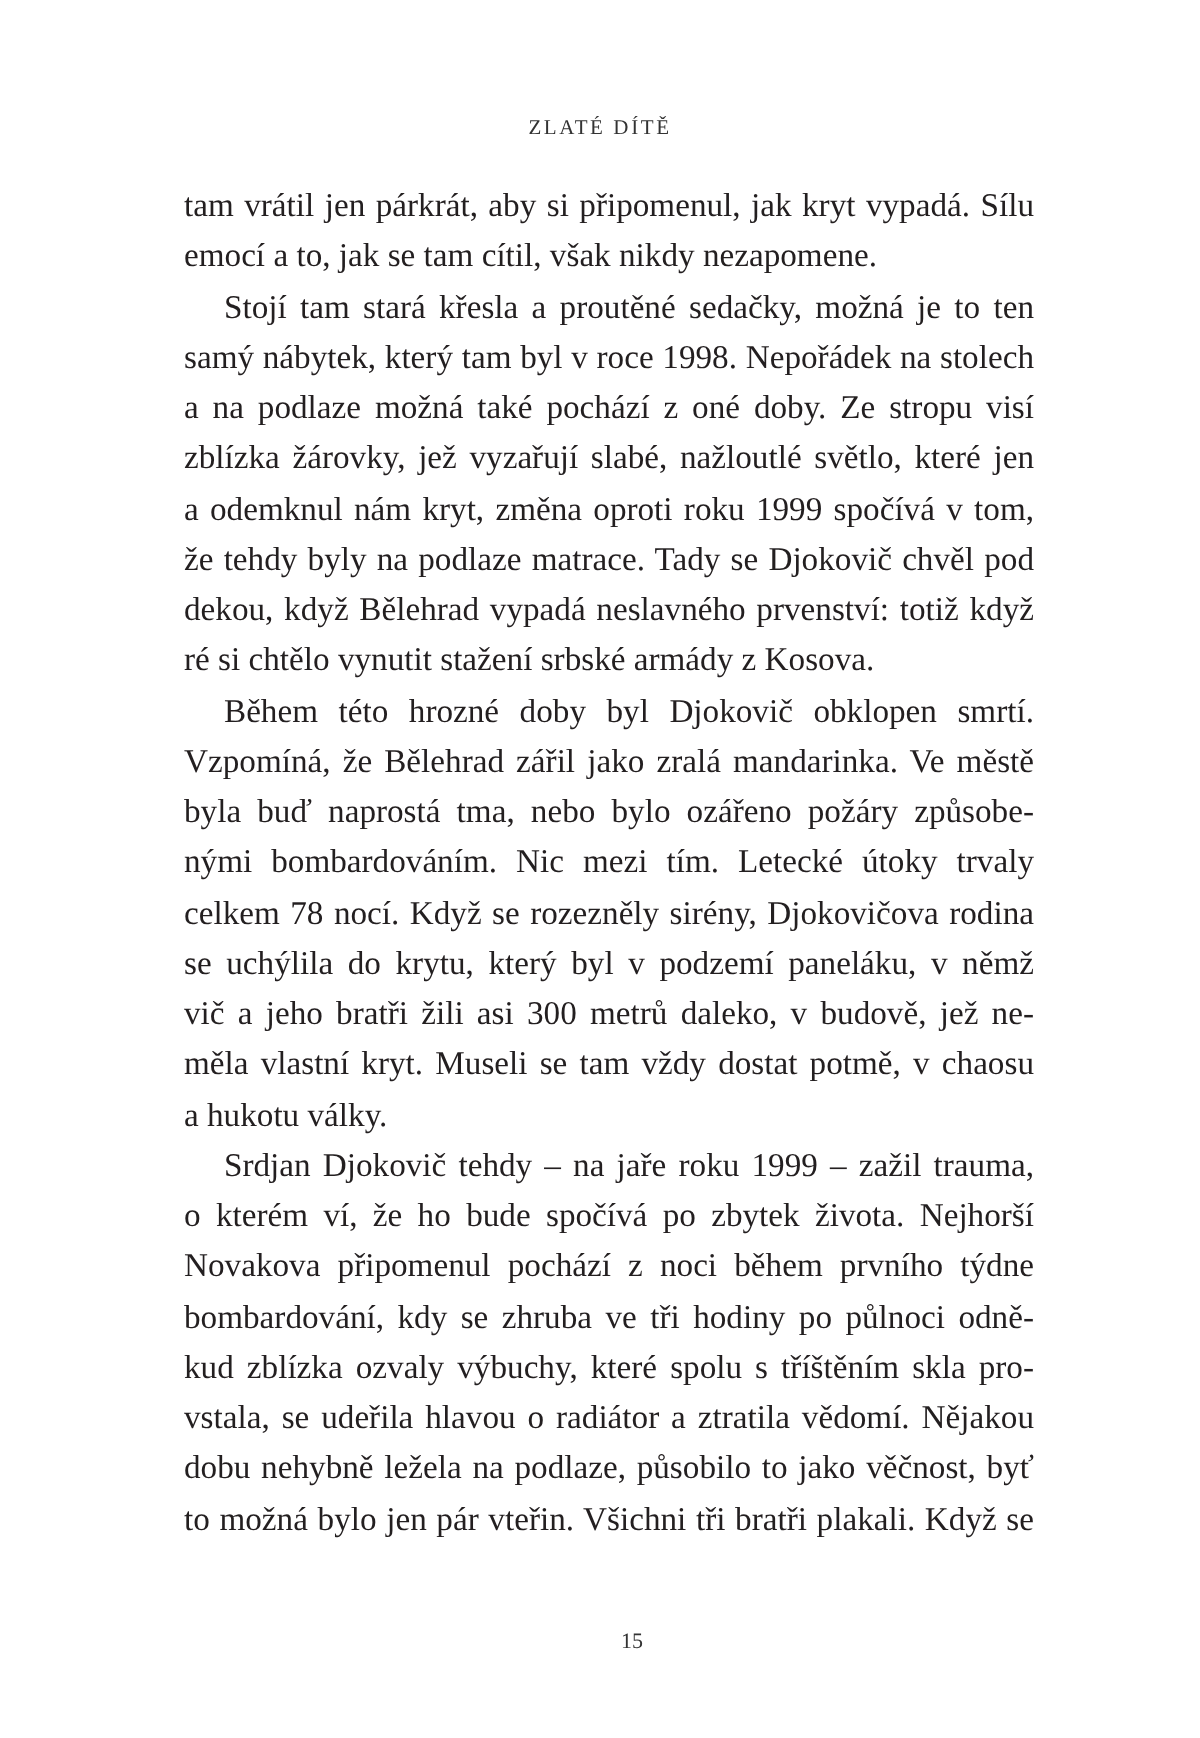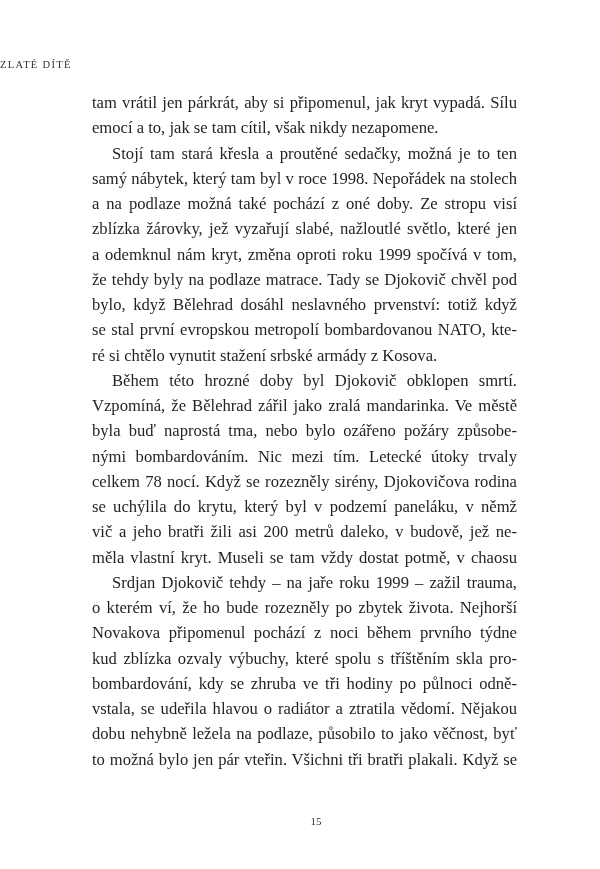--- a/index.html
+++ b/index.html
@@ -1,18 +1,18 @@
 <!DOCTYPE html>
 <html><head>
 <meta charset="utf-8">
 <style>
   html, body { margin: 0; padding: 0; background: #ffffff; }
   body { width: 600px; height: 869px; position: relative; overflow: hidden;
          font-family: "DejaVu Serif", "Liberation Serif", serif; color: #231f20; }
-  .running-head { position: absolute; top: 59px; left: 0; width: 600px; text-align: left;
+  .running-head { position: absolute; top: 59px; left: 0; width: 600px; text-align: center;
          font-family: "Liberation Serif", serif; font-size: 10.5px; letter-spacing: 1.3px; color: #333; }
   .text-block { position: absolute; top: 90px; left: 92px; width: 425px; }
   .line { height: 25.25px; line-height: 25.25px; font-family: "Liberation Serif", serif;
           font-size: 16.6px; white-space: nowrap; text-align: justify; text-align-last: justify; }
   .line.last { text-align-last: left; }
   .line.indent { padding-left: 20px; }
   .page-number { position: absolute; top: 815px; left: 0; width: 600px; text-align: center;
          font-family: "Liberation Serif", serif; font-size: 11px; color: #333; padding-left: 16px; }
 </style>
 </head>
@@ -22,34 +22,34 @@
 
 <div class="text-block" id="text-block">
     <div class="line">tam vrátil jen párkrát, aby si připomenul, jak kryt vypadá. Sílu</div>
     <div class="line last">emocí a to, jak se tam cítil, však nikdy nezapomene.</div>
     <div class="line indent">Stojí tam stará křesla a proutěné sedačky, možná je to ten</div>
     <div class="line">samý nábytek, který tam byl v roce 1998. Nepořádek na stolech</div>
     <div class="line">a na podlaze možná také pochází z oné doby. Ze stropu visí</div>
     <div class="line">zblízka žárovky, jež vyzařují slabé, nažloutlé světlo, které jen</div>
     <div class="line">a odemknul nám kryt, změna oproti roku 1999 spočívá v tom,</div>
     <div class="line">že tehdy byly na podlaze matrace. Tady se Djokovič chvěl pod</div>
-    <div class="line">bylo, když Bělehrad dosáhl neslavného prvenství: totiž když</div>
-    <div class="line">se stal první evropskou metropolí bombardovanou NATO, kte-</div>
+    <div class="line">dekou, když Bělehrad vypadá neslavného prvenství: totiž když</div>
     <div class="line last">ré si chtělo vynutit stažení srbské armády z Kosova.</div>
     <div class="line indent">Během této hrozné doby byl Djokovič obklopen smrtí.</div>
     <div class="line">Vzpomíná, že Bělehrad zářil jako zralá mandarinka. Ve městě</div>
     <div class="line">byla buď naprostá tma, nebo bylo ozářeno požáry způsobe-</div>
     <div class="line">nými bombardováním. Nic mezi tím. Letecké útoky trvaly</div>
     <div class="line">celkem 78 nocí. Když se rozezněly sirény, Djokovičova rodina</div>
     <div class="line">se uchýlila do krytu, který byl v podzemí paneláku, v němž</div>
-    <div class="line">vič a jeho bratři žili asi 200 metrů daleko, v budově, jež ne-</div>
+    <div class="line">vič a jeho bratři žili asi 300 metrů daleko, v budově, jež ne-</div>
     <div class="line">měla vlastní kryt. Museli se tam vždy dostat potmě, v chaosu</div>
+    <div class="line last">a hukotu války.</div>
     <div class="line indent">Srdjan Djokovič tehdy – na jaře roku 1999 – zažil trauma,</div>
-    <div class="line">o kterém ví, že ho bude rozezněly po zbytek života. Nejhorší</div>
+    <div class="line">o kterém ví, že ho bude spočívá po zbytek života. Nejhorší</div>
     <div class="line">Novakova připomenul pochází z noci během prvního týdne</div>
+    <div class="line">bombardování, kdy se zhruba ve tři hodiny po půlnoci odně-</div>
     <div class="line">kud zblízka ozvaly výbuchy, které spolu s tříštěním skla pro-</div>
-    <div class="line">bombardování, kdy se zhruba ve tři hodiny po půlnoci odně-</div>
     <div class="line">vstala, se udeřila hlavou o radiátor a ztratila vědomí. Nějakou</div>
     <div class="line">dobu nehybně ležela na podlaze, působilo to jako věčnost, byť</div>
     <div class="line">to možná bylo jen pár vteřin. Všichni tři bratři plakali. Když se</div>
   </div>
 
 <div class="page-number">15</div>
 
 </body></html>

